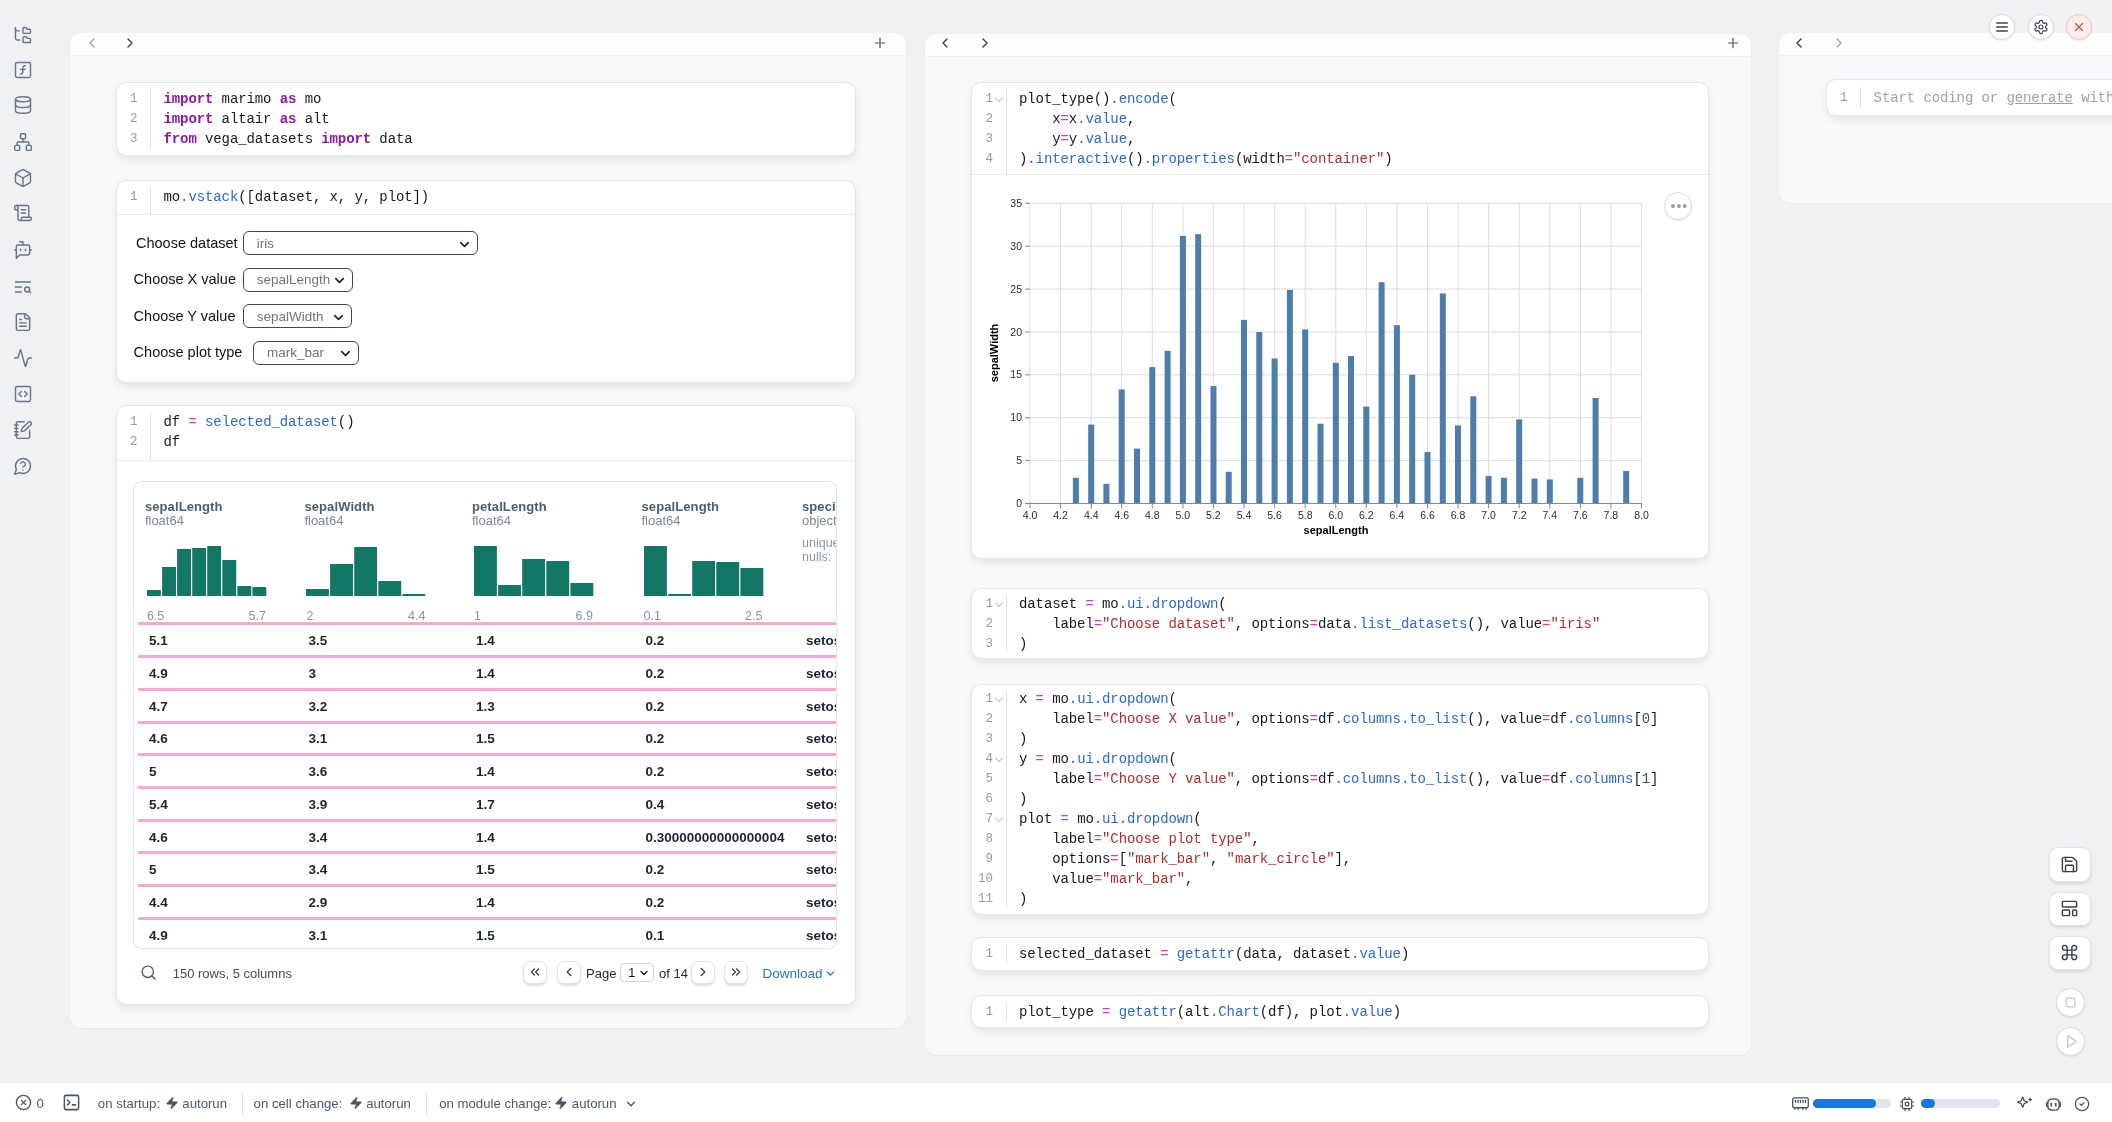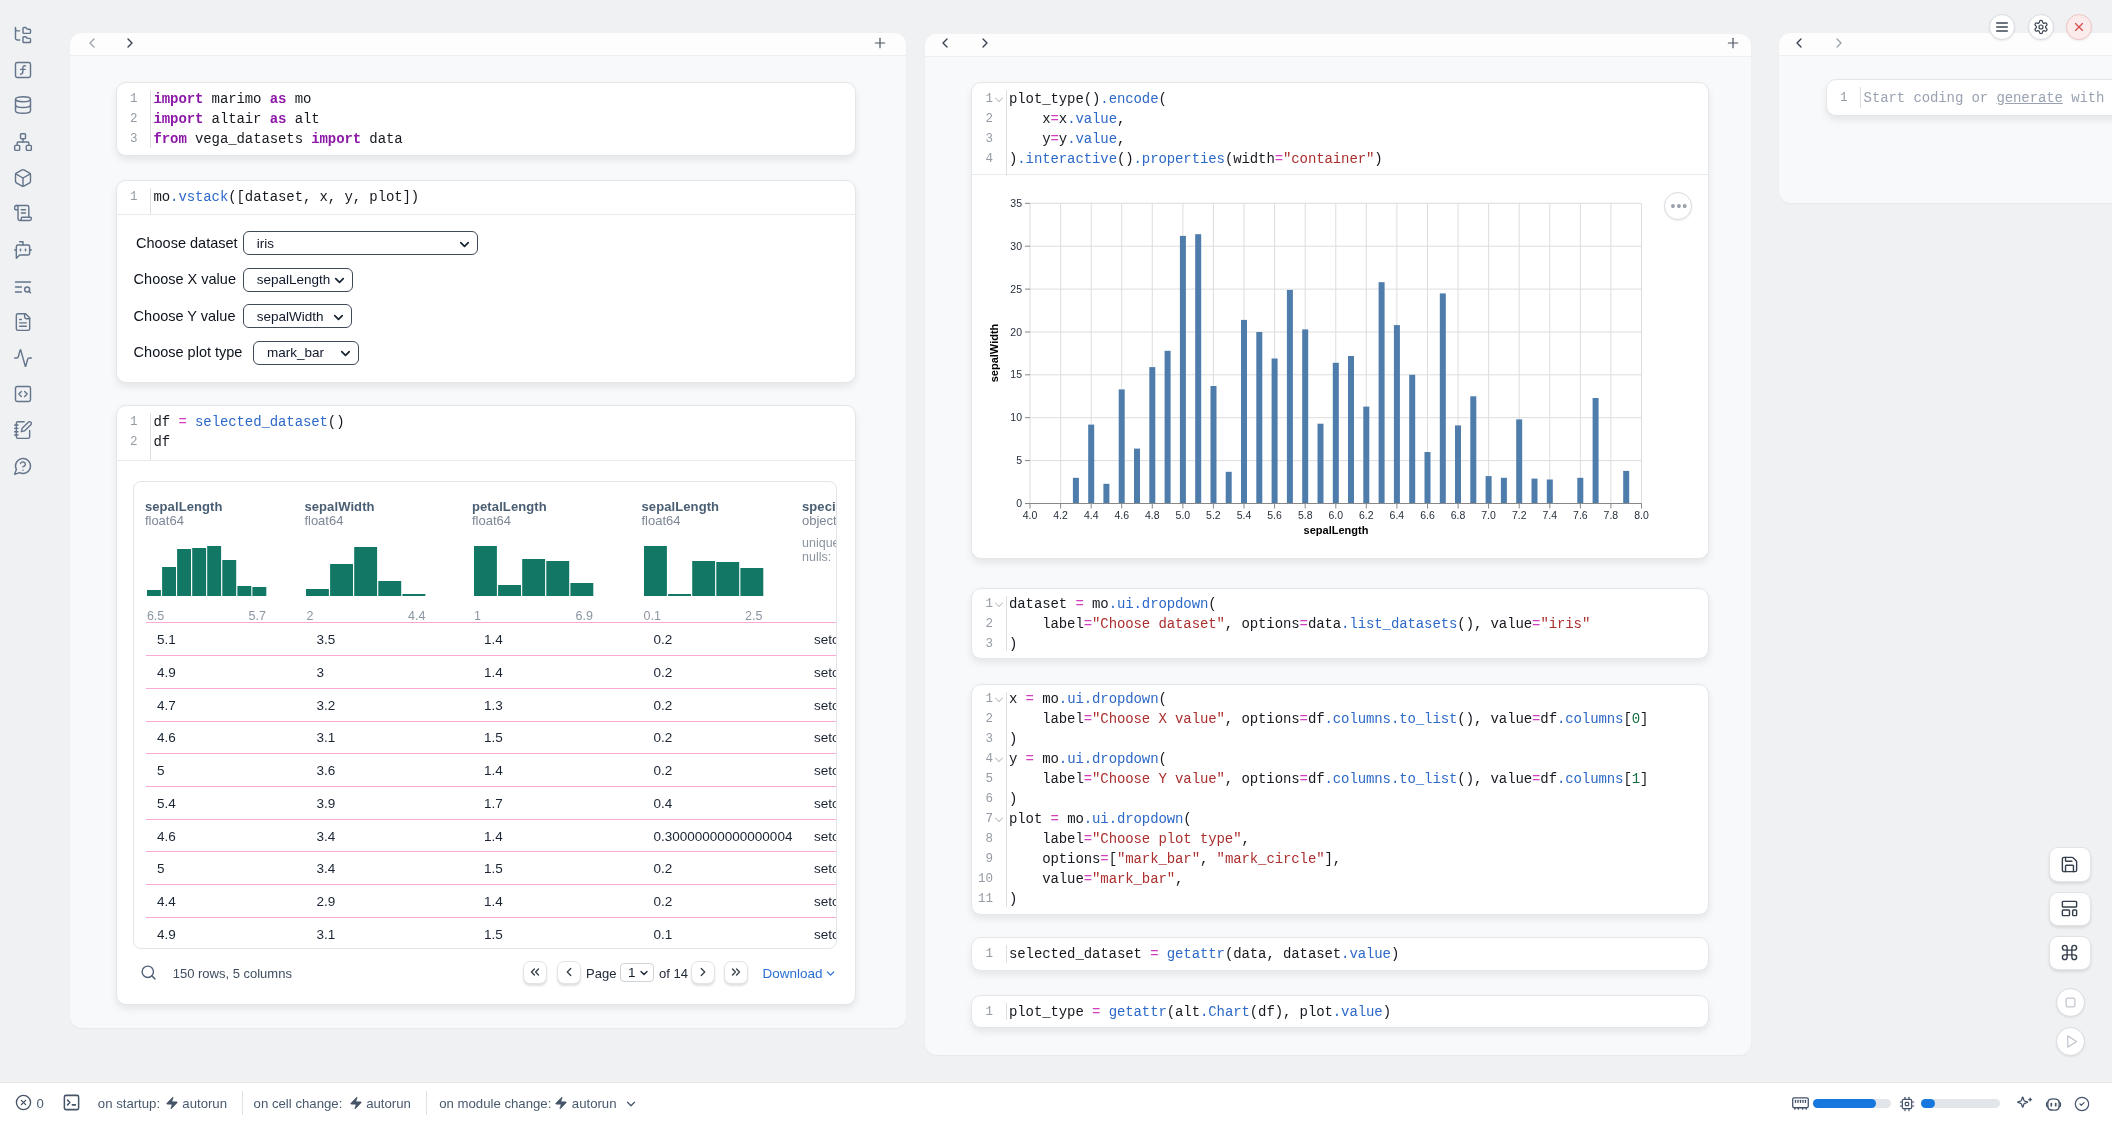--- a/index.html
+++ b/index.html
@@ -3,32 +3,32 @@
 * { margin:0; padding:0; box-sizing:border-box; }
 html,body { width:2112px; height:1122px; overflow:hidden; }
 body { background:#eff1f3; font-family:"Liberation Sans",sans-serif; position:relative; }
 .card { position:absolute; background:#f8f9fa; border-radius:12px; box-shadow:0 1px 2px rgba(0,0,0,.04); }
 .nav  { position:absolute; left:0; top:0; right:0; height:23px; background:#fdfdfe; border-bottom:1px solid #eeeff1; border-radius:12px 12px 0 0; }
 .cell { position:absolute; background:#fff; border:1px solid #e5e6e9; border-radius:10px;
         box-shadow:0 4px 7px rgba(90,95,108,.12); }
 .vline{ position:absolute; left:33.5px; top:7px; bottom:7px; width:1px; background:#dcdee2; }
 .ln   { position:absolute; left:0; right:0; height:20px; font:14px/20px "Liberation Mono",monospace; letter-spacing:-0.1px; color:#16191f; white-space:pre; }
 .ln .n{ position:absolute; left:0; width:22px; text-align:right; font-size:12.5px; color:#959ba3; letter-spacing:0; }
-.ln .c{ position:absolute; left:38px;text-align:right; }
+.ln .c{ position:absolute; left:48px;text-align:right; }
 .fv   { position:absolute; left:24px; top:5px; width:8px; height:8px; border-right:1.4px solid #a8adb5; border-bottom:1.4px solid #a8adb5; transform:rotate(45deg) scale(.72); }
 .div  { position:absolute; left:0; right:0; height:1px; background:#e8eaed; }
 .dd   { position:absolute; height:24px; border:1.4px solid #3f4a58; border-radius:6px; background:#fff;
-        font-size:13.5px; color:#0f172a; }
+        font-size:13.5px; color:#737373; }
 .dd span { position:absolute; left:13px; top:3.5px; }
 .lbl  { position:absolute; font-size:14.5px; color:#0d131c; }
 .tbox { position:absolute; left:16px; top:75.4px; width:704px; height:467.6px; border:1px solid #e2e4e8; border-radius:8px; overflow:hidden; background:#fff; }
 .th   { position:absolute; font-size:13px; font-weight:bold; color:#4a5e73; letter-spacing:.1px; }
 .tt   { position:absolute; font-size:13px; color:#7d8796; }
 .tm   { position:absolute; font-size:12.5px; color:#8b95a1; }
-.trow { position:absolute; left:12px; right:0; border-top:1px solid #f9a8d4; }
+.trow { position:absolute; left:4px; right:0; border-top:3px solid #f9a8d4;font-weight:bold; }
 .td   { position:absolute; top:50%; transform:translateY(-50%); font-size:13.5px; color:#1a2433; }
 .btn  { position:absolute; width:24px; height:22.5px; background:#fff; border:1px solid #e2e3e7; border-radius:7px;
         box-shadow:0 2px 2px rgba(0,0,0,.12); }
 .sq   { position:absolute; left:2048.9px; width:42px; background:#fff; border:1px solid #e2e3e7; border-radius:9px; box-shadow:0 2px 3px rgba(0,0,0,.10); }
 .circ { position:absolute; background:#fff; border:1px solid #dadce2; border-radius:50%; box-shadow:0 1px 2px rgba(0,0,0,.08); }
 .sbar { position:absolute; left:0; right:0; bottom:0; height:40px; background:#fff; border-top:1px solid #e6e8ea; }
 .sbt  { position:absolute; top:50%; transform:translateY(-50%); font-size:13.2px; color:#48596e; white-space:nowrap; }
 .pbar { position:absolute; top:1098.6px; height:9.8px; border-radius:5px; background:#e2e5e9; }
 .pfill{ position:absolute; left:0; top:0; bottom:0; border-radius:5px; background:#1677de; }
 </style></head><body>

